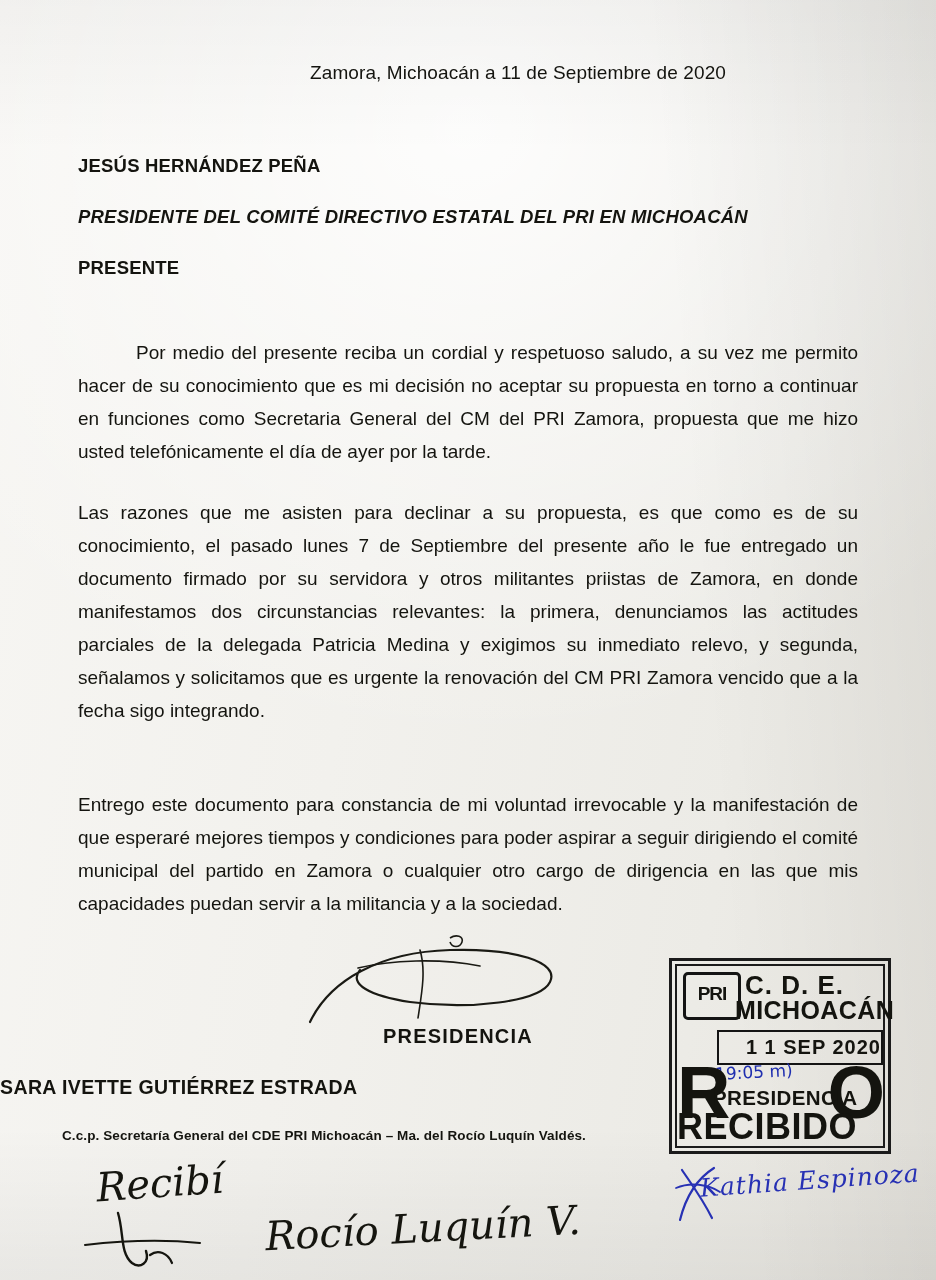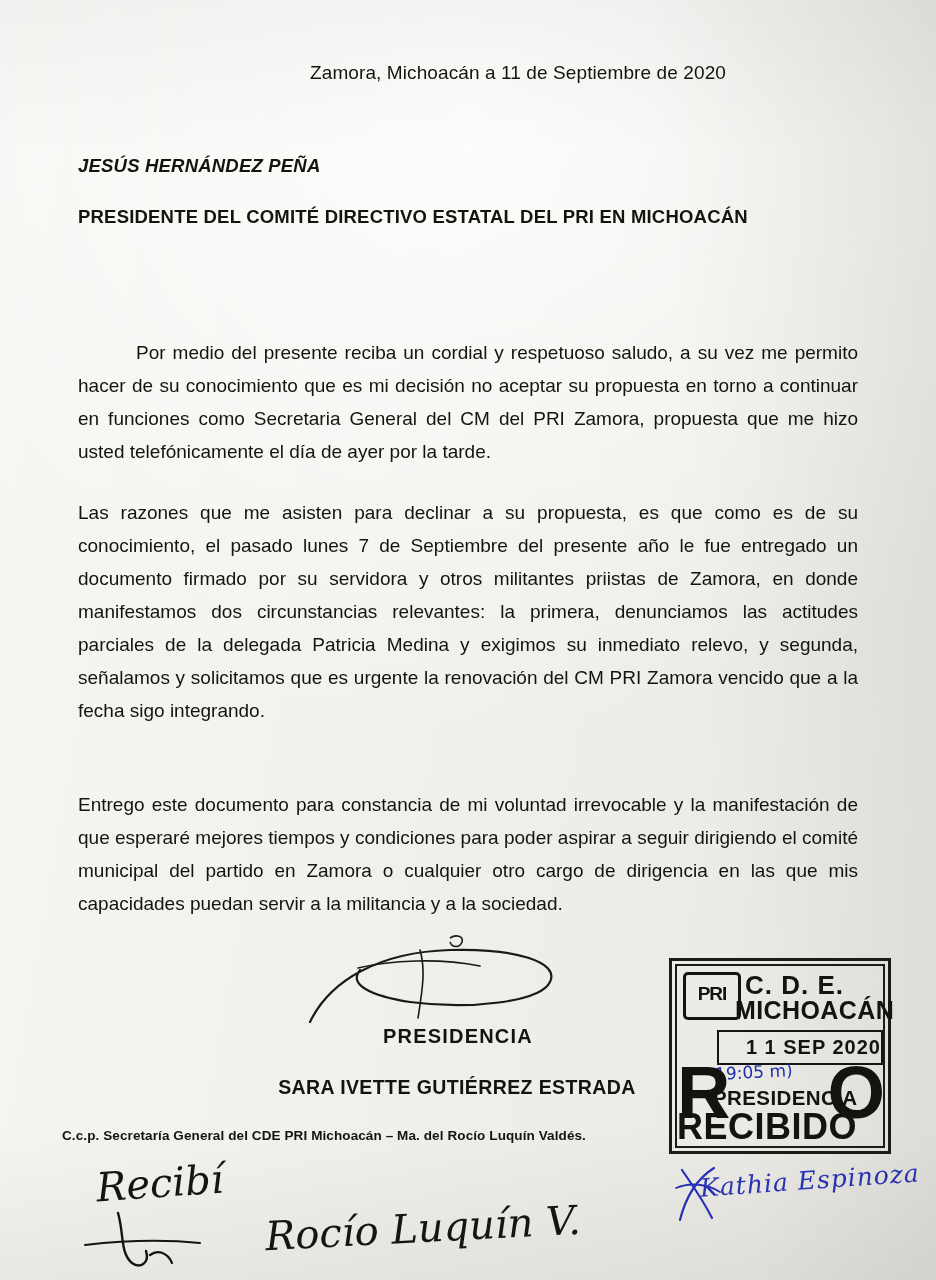--- a/index.html
+++ b/index.html
@@ -55,22 +55,22 @@
     position: absolute;
     left: 78px;
     top: 155px;
     width: 780px;
   }
   .addressee div {
     font-weight: bold;
     font-size: 18.5px;
     letter-spacing: .2px;
   }
-  .addr-name { margin-bottom: 29px; font-style: italic; }
-  .addr-role { margin-bottom: 29px; }
+  .addr-name { margin-bottom: 29px; }
+  .addr-role { margin-bottom: 29px; font-style: italic; }
 
   .body-block {
     position: absolute;
     left: 78px;
     width: 780px;
     text-align: justify;
     font-size: 19px;
     line-height: 33px;
   }
   .p1 { top: 336px; }
@@ -99,21 +99,20 @@
     top: 1025px;
     font-weight: bold;
     font-size: 20px;
     letter-spacing: 1.2px;
   }
   .signer-name {
     position: absolute;
     left: 0;
     top: 1076px;
     width: 936px;
-    text-align: center;
     padding-right: 22px;
     box-sizing: border-box;
     font-weight: bold;
     font-size: 19.5px;
     letter-spacing: .4px;
   }
   .ccp {
     position: absolute;
     left: 62px;
     top: 1128px;
@@ -265,20 +264,21 @@
 <body>
 
 <div class="page">
   <div class="content">
 
     <div class="doc-date">Zamora, Michoacán a 11 de Septiembre de 2020</div>
 
     <div class="addressee">
       <div class="addr-name">JESÚS HERNÁNDEZ PEÑA</div>
       <div class="addr-role">PRESIDENTE DEL COMITÉ DIRECTIVO ESTATAL DEL PRI EN MICHOACÁN</div>
+      <div class="addr-present">PRESENTE</div>
     </div>
 
     <div class="body-block p1">
       <span class="indent"></span><span>Por medio del presente reciba un cordial y respetuoso saludo,  a su vez me permito hacer de su conocimiento que es mi decisión no aceptar su propuesta en torno a continuar en funciones como Secretaria General  del CM del PRI Zamora, propuesta que me hizo usted telefónicamente el día de ayer por la tarde.</span>
     </div>
 
     <div class="body-block p2">Las razones que me asisten para declinar a su propuesta, es que como es de su conocimiento, el pasado lunes 7 de Septiembre del presente año le fue entregado un documento firmado por su servidora y otros militantes priistas de Zamora, en donde manifestamos dos circunstancias relevantes: la primera,  denunciamos las actitudes parciales de la delegada Patricia Medina y exigimos su inmediato relevo, y segunda, señalamos y solicitamos que es urgente la renovación del CM PRI Zamora vencido que a la fecha sigo integrando.</div>
 
     <div class="body-block p3">Entrego este documento para constancia de mi voluntad irrevocable y la manifestación de que esperaré mejores tiempos y condiciones para poder aspirar a seguir dirigiendo el comité municipal del partido en Zamora o cualquier otro cargo de dirigencia en las que mis capacidades puedan servir a la militancia y a la sociedad.</div>
 

